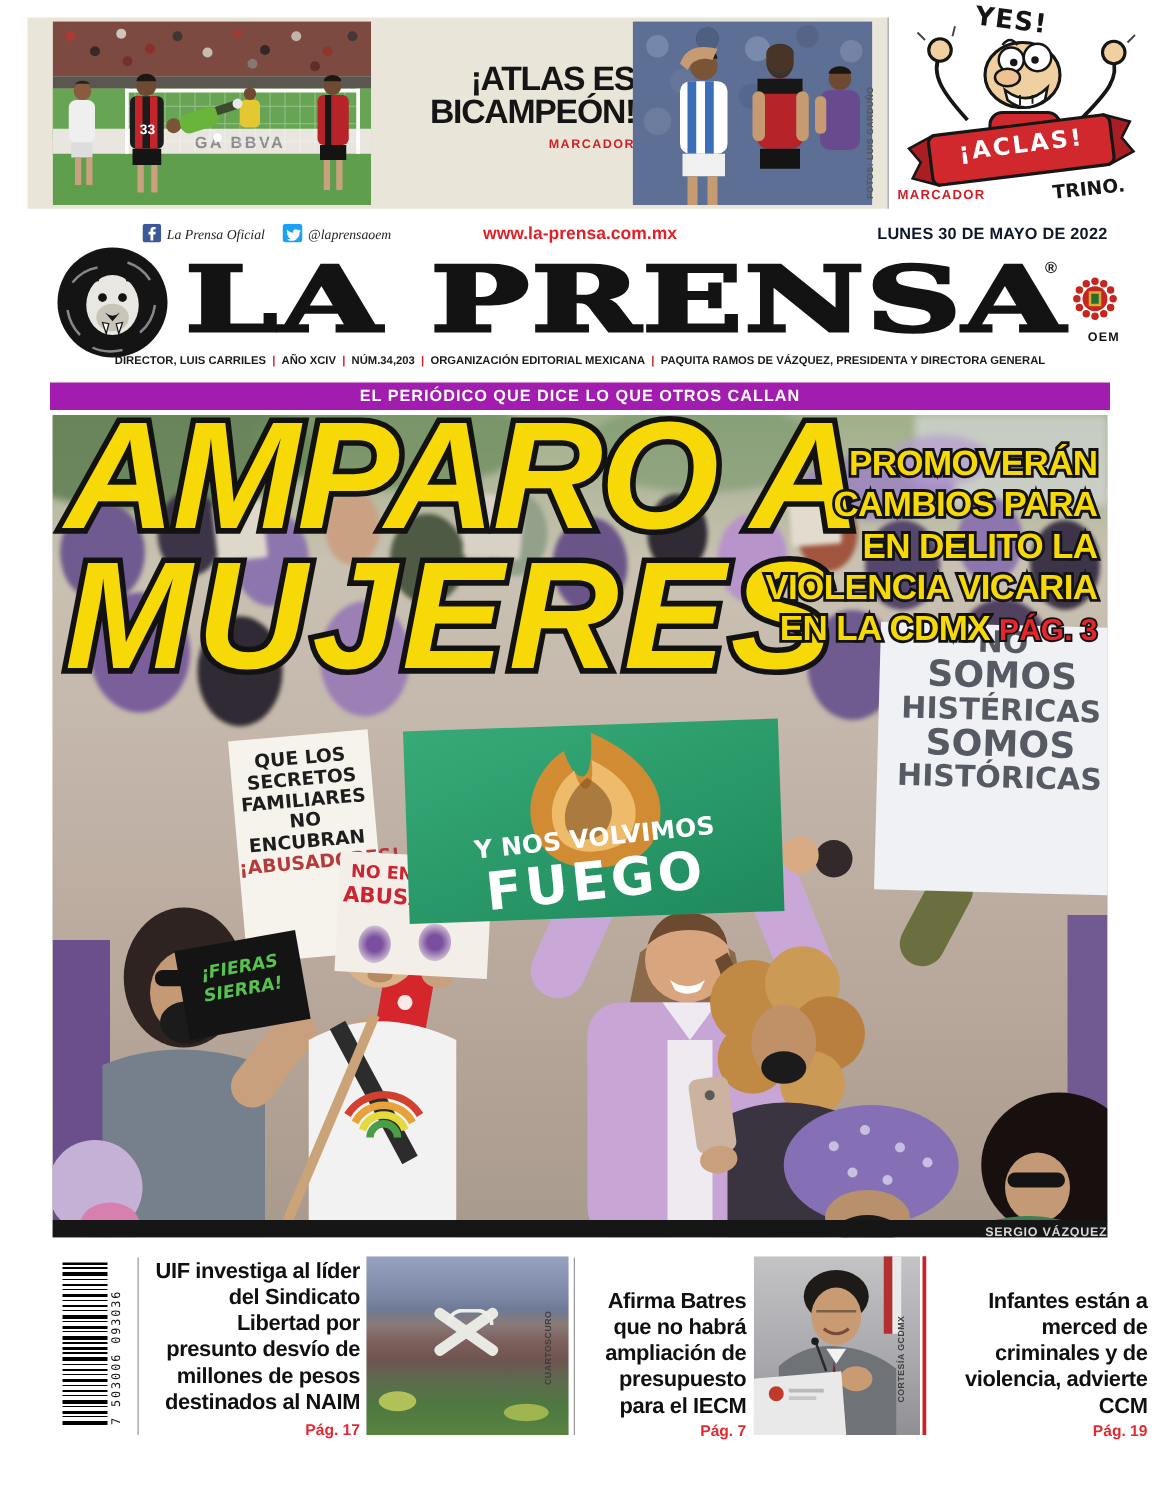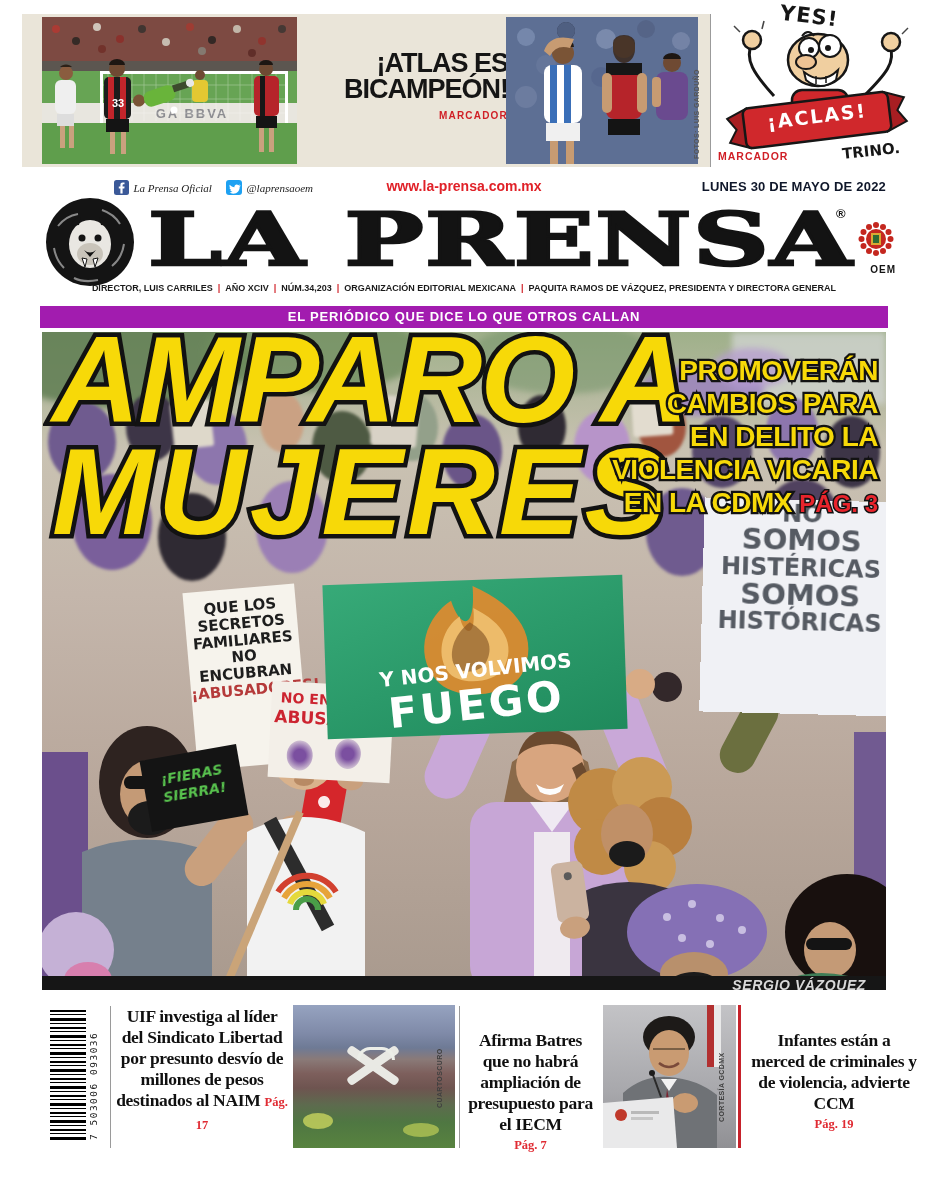--- a/index.html
+++ b/index.html
@@ -74,26 +74,26 @@
     font-family:"Liberation Sans",sans-serif;}
   #headline-1{left:10px;top:-4px;font-size:122px;line-height:104px;letter-spacing:-2px;}
   #headline-2{left:10px;top:108px;font-size:122px;line-height:104px;letter-spacing:4px;}
   #subhead{right:8px;top:22px;z-index:6;text-align:right;}
   #subhead div{color:#f7d908;-webkit-text-stroke:4.5px #121212;paint-order:stroke fill;
     font-weight:bold;font-size:28px;line-height:33px;letter-spacing:-.5px;}
   #subhead .pagref{color:#e8242c;-webkit-text-stroke:3px #121212;paint-order:stroke fill;
     font-size:24px;letter-spacing:0;}
   #photo-credit-bar{position:absolute;left:0;bottom:0;width:100%;height:14px;background:#161616;
     z-index:5;text-align:right;}
-  #photo-credit-bar span{color:#d8d8d8;font-size:14px;font-weight:bold;letter-spacing:.6px;
-    margin-right:20px;line-height:14px;display:inline-block;font-style:italic;}
+  #photo-credit-bar span{color:#d8d8d8;font-size:10px;font-weight:bold;letter-spacing:.6px;
+    margin-right:0;line-height:14px;display:inline-block;}
 
   
-  .story{position:absolute;text-align:center;color:#101010;font-weight:bold;
-    font-size:17.5px;line-height:21px;letter-spacing:-.3px;font-family:Liberation Serif, serif;}
+  .story{position:absolute;text-align:right;color:#101010;font-weight:bold;
+    font-size:17.5px;line-height:21px;letter-spacing:-.3px;}
   .pagelabel{color:#e02b33;font-size:12.5px;font-weight:bold;letter-spacing:0;}
   .vline{position:absolute;width:1px;background:#9a9a9a;}
   #barcode-bars{position:absolute;left:0;top:0;width:36px;height:130px;background:
     repeating-linear-gradient(to bottom,#000 0 2px,#fff 2px 4px,#000 4px 5px,#fff 5px 8px,
     #000 8px 11px,#fff 11px 13px,#000 13px 14px,#fff 14px 17px);}
   #barcode-num{position:absolute;left:38px;top:130px;transform:rotate(-90deg);
     transform-origin:left top;font-family:"DejaVu Sans Mono",monospace;font-size:9.5px;color:#111;
     letter-spacing:1.5px;white-space:nowrap;}
   .mini-photo{position:absolute;overflow:hidden;}
 </style>

